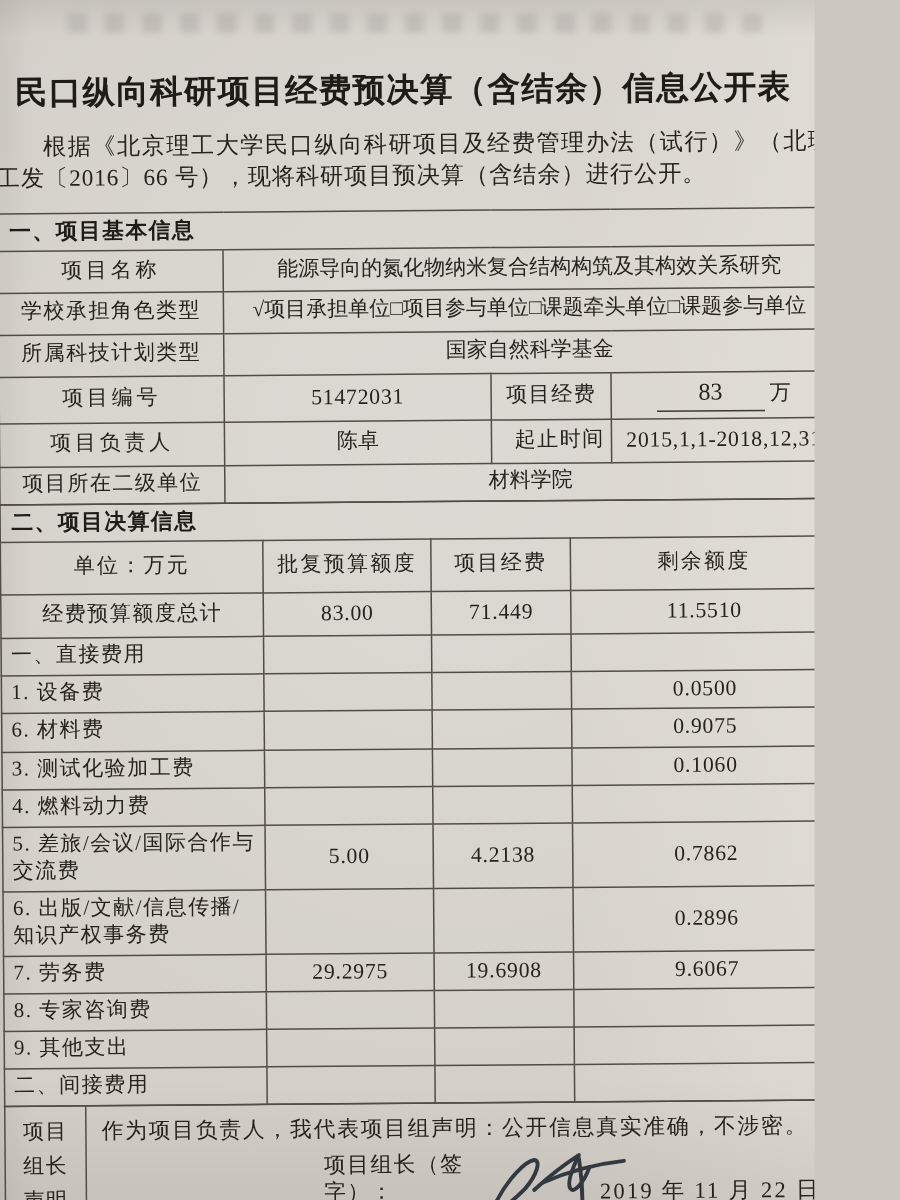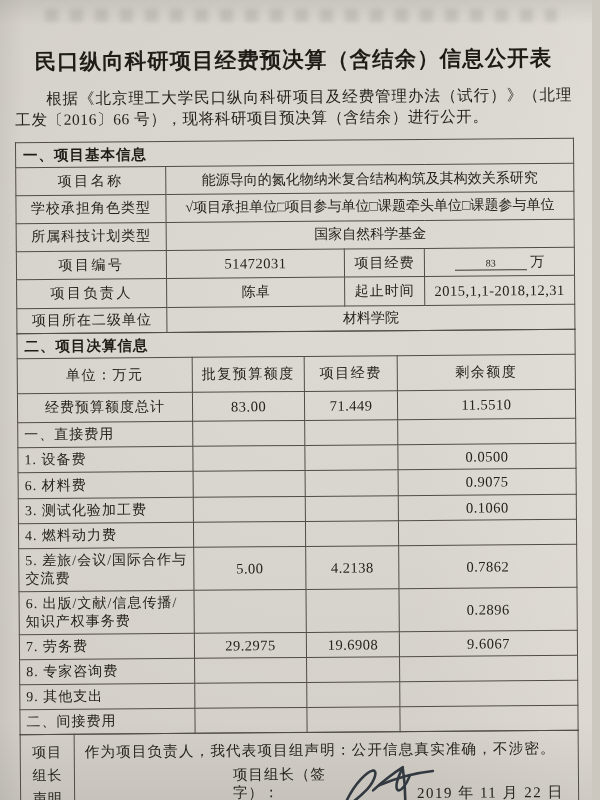--- a/index.html
+++ b/index.html
@@ -4,21 +4,21 @@
 <style>
   * { margin:0; padding:0; box-sizing:border-box; }
   html,body { width:600px; height:800px; }
   body {
     font-family:"Liberation Serif","DejaVu Serif",serif;
     color:#26231d;
     background:#ccc8c0;
     overflow:hidden;
   }
   .photo {
-    position:relative; width:592px; height:800px; overflow:hidden;
+    position:relative; width:543px; height:800px; overflow:hidden;
     background:
       radial-gradient(130% 95% at 55% 38%, rgba(255,255,255,0.20), rgba(0,0,0,0) 62%),
       linear-gradient(180deg, rgba(60,58,52,0.10), rgba(60,58,52,0) 3%),
       linear-gradient(90deg, rgba(60,58,52,0.07), rgba(60,58,52,0) 4%),
       linear-gradient(0deg, rgba(60,58,52,0.09), rgba(60,58,52,0) 10%),
       linear-gradient(270deg, rgba(255,255,255,0.06), rgba(0,0,0,0.03) 30%),
       #dbd7cf;
   }
   .bleed {
     position:absolute; top:9px; left:45px; right:35px; height:13px;
@@ -59,21 +59,21 @@
   }
   td.lbl { letter-spacing:2.5px; }
   td.item { text-align:left; padding-left:6px; letter-spacing:1px; }
   td.num { font-size:14.5px; letter-spacing:0.5px; }
   tr.cols-h td { padding-top:8px; padding-bottom:8px; letter-spacing:1.5px; }
   tr.row-md td { padding-top:4.5px; padding-bottom:4.5px; }
   tr.row-sm td { padding-top:3px; padding-bottom:3px; }
   .uline {
     display:inline-block; min-width:72px; text-align:center;
     border-bottom:1px solid #3c3a33; padding:0 4px 0 4px;
-    font-size:10px;
+    font-size:16px;
   }
 
   
   td.decl-side { letter-spacing:1px; line-height:1.65; font-size:14px; padding:6px 2px; }
   td.decl-main { text-align:left; vertical-align:top; padding:8px 10px 4px 10px; }
   .decl-statement { font-size:14.5px; letter-spacing:1.2px; }
   .decl-signrow { position:relative; display:flex; align-items:flex-end; margin-top:12px; height:34px; }
   .decl-signlabel { margin-left:148px; font-size:14.5px; letter-spacing:1px; padding-bottom:4px; }
   .sig { position:relative; width:96px; height:34px; margin-left:2px; }
   .sig svg { position:absolute; left:0; top:-14px; overflow:visible; }
@@ -119,21 +119,21 @@
           <td class="num">51472031</td>
           <td class="lbl" style="letter-spacing:1px;margin-left:12px;">项目经费</td>
           <td>
             <span class="uline">83</span>
             <span>万</span>
           </td>
         </tr>
         <tr class="row-md">
           <td class="lbl">项目负责人</td>
           <td>陈卓</td>
-          <td class="lbl" style="letter-spacing:1px;">起止时间</td>
+          <td class="lbl" style="letter-spacing:1px;text-align:right;">起止时间</td>
           <td class="num">2015,1,1-2018,12,31</td>
         </tr>
         <tr class="row-sm">
           <td class="lbl" style="letter-spacing:1px;">项目所在二级单位</td>
           <td colspan="3">材料学院</td>
         </tr>
       </tbody>
         </table>
 
       <table class="t-outer merge">

